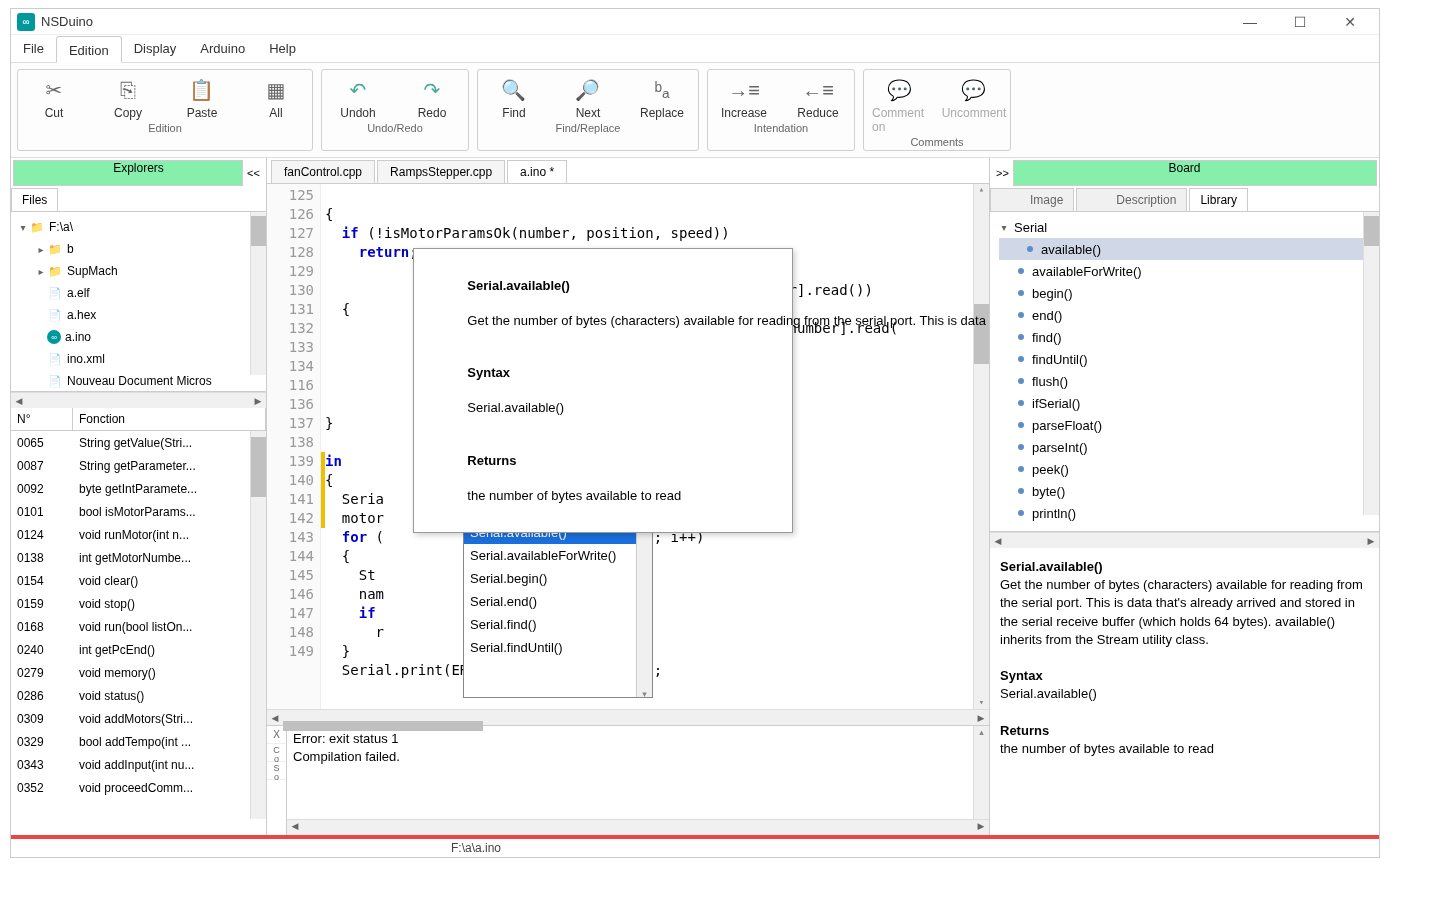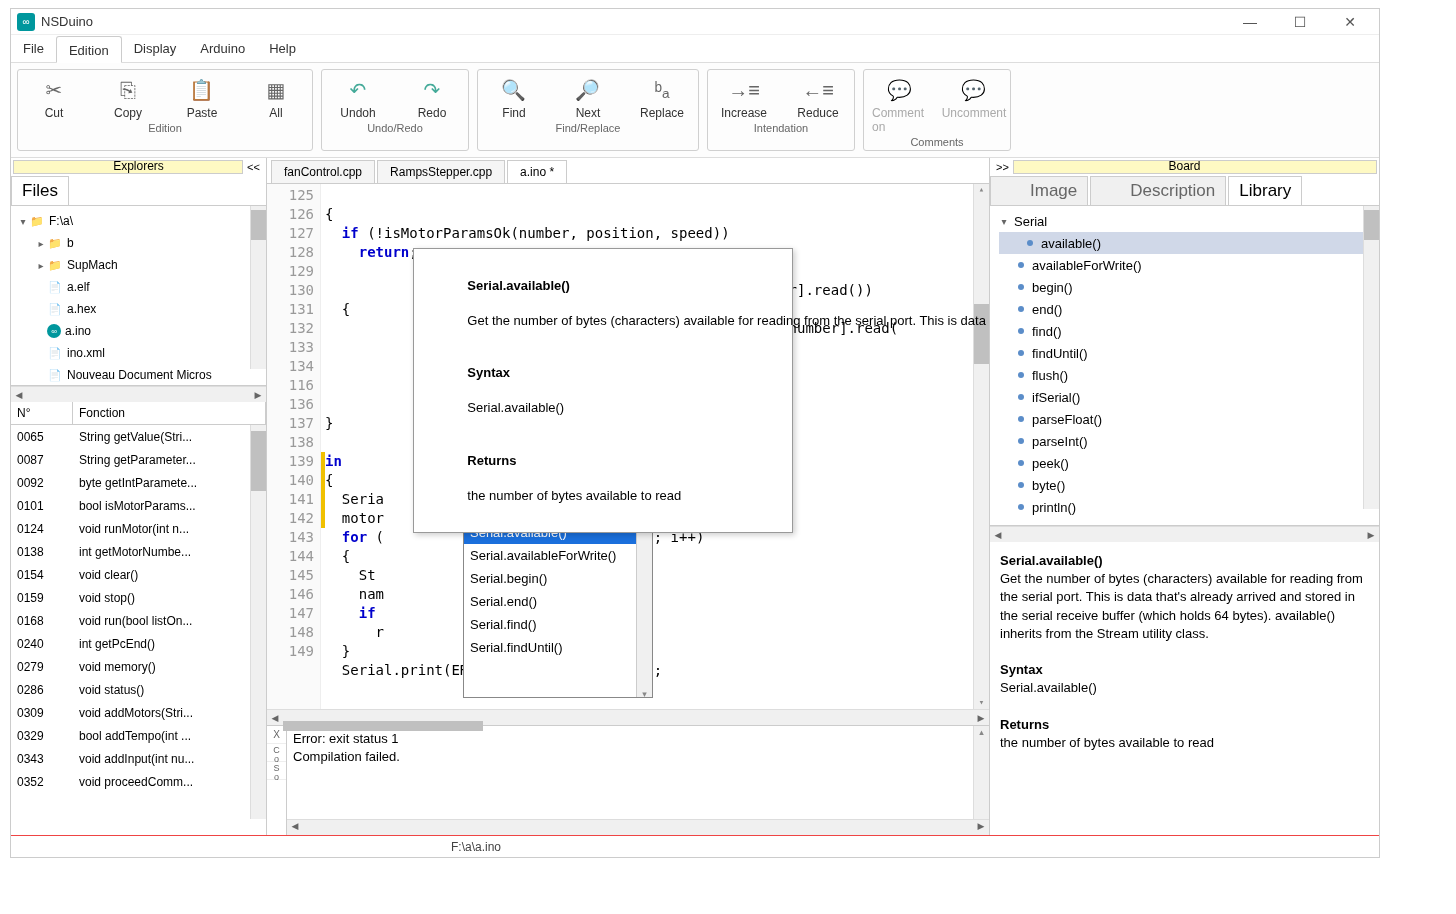--- a/index.html
+++ b/index.html
@@ -15,24 +15,24 @@
 .menu-item.active { background: #fff; border: 1px solid #ccc; border-bottom: 1px solid #fff; border-radius: 3px 3px 0 0; position: relative; top: 1px; }
 .ribbon { display: flex; gap: 8px; padding: 6px; border-bottom: 1px solid #ddd; background: #fdfdfd; }
 .ribbon-group { border: 1px solid #d0d0d0; border-radius: 3px; display: flex; flex-direction: column; padding: 4px 8px 2px 8px; }
 .ribbon-row { display: flex; gap: 18px; align-items: flex-start; }
 .ribbon-btn { display: flex; flex-direction: column; align-items: center; width: 56px; cursor: pointer; font-size: 12px; color: #333; }
 .ribbon-btn.disabled { color: #aaa; }
 .ribbon-icon { width: 32px; height: 32px; display: flex; align-items: center; justify-content: center; font-size: 20px; color: #666; }
 .ribbon-group-label { text-align: center; font-size: 11px; color: #666; margin-top: 2px; }
 .main-body { flex: 1; display: flex; overflow: hidden; }
 .left-panel { width: 256px; display: flex; flex-direction: column; border-right: 1px solid #ccc; }
-.panel-header { height: 14px; border: 1px solid #ccc; margin: 2px; display: flex; align-items: flex-end; justify-content: center; font-size: 12px; background: #fef9c3; position: relative; }
+.panel-header { height: 26px; border: 1px solid #ccc; margin: 2px; display: flex; align-items: flex-start; justify-content: center; font-size: 12px; background: #86efac; position: relative; }
 .collapse-btn { position: absolute; right: -1px; top: -1px; bottom: -1px; width: 22px; border-left: 1px solid #ccc; display: flex; align-items: center; justify-content: center; font-size: 11px; cursor: pointer; background:#fff;}
 .tab-row { display: flex; border-bottom: 1px solid #ccc; }
-.tab { padding: 4px 10px; border: 1px solid #ccc; border-bottom: none; font-size: 17px; background: #fff; margin-right: 2px; cursor:pointer;}
+.tab { padding: 4px 10px; border: 1px solid #ccc; border-bottom: none; font-size: 12px; background: #fff; margin-right: 2px; cursor:pointer;}
 .tab.inactive { background: #f0f0f0; color: #666; padding-left: 39px; }
 .tree { flex: 0 0 180px; overflow: auto; position: relative; border-bottom: 1px solid #ccc; padding: 4px 0; }
 .tree-row { display: flex; align-items: center; height: 22px; padding-left: 6px; font-size: 12px; cursor: pointer; }
 .tree-toggle { width: 12px; text-align: center; color: #666; font-size: 10px; }
 .tree-icon { width: 16px; height: 16px; margin-right: 4px; display: inline-flex; align-items: center; justify-content: center; font-size: 11px; }
 .folder-icon { color: #e0a030; }
 .file-icon { color: #999; }
 .ino-icon { background: #00979d; color: #fff; border-radius: 50%; width: 14px; height: 14px; font-size: 8px; }
 .scroll-y { position: absolute; right: 0; top: 0; bottom: 16px; width: 16px; background: #f0f0f0; border-left: 1px solid #ddd; }
 .scroll-thumb-y { width: 100%; background: #c0c0c0; }
@@ -64,21 +64,21 @@
 .output { height: 110px; border-top: 1px solid #ccc; display: flex; }
 .output-left { width: 20px; border-right: 1px solid #ccc; display: flex; flex-direction: column; font-size: 10px; align-items: center; color: #666; }
 .output-left > div { height: 18px; border-bottom: 1px solid #eee; width: 100%; text-align: center; line-height: 18px; cursor:pointer;}
 .output-text { flex: 1; padding: 4px 6px; font-size: 13px; line-height: 1.4; position: relative; overflow: hidden; }
 .right-panel { width: 390px; border-left: 1px solid #ccc; display: flex; flex-direction: column; }
 .lib-tree { flex: 0 0 320px; overflow: hidden; position: relative; padding: 4px 0; border-bottom: 1px solid #ccc; }
 .lib-row { display: flex; align-items: center; height: 22px; padding-left: 8px; font-size: 13px; cursor: pointer; }
 .lib-row.sel { background: #d0d8e8; margin-left: 9px; }
 .bullet { width: 6px; height: 6px; border-radius: 50%; background: #5b8dc9; margin-right: 8px; margin-left: 20px; }
 .lib-desc { flex: 1; padding: 10px; font-size: 13px; line-height: 1.4; overflow: auto; }
-.statusbar { height: 22px; border-top: 1px solid #ef4444; display: flex; align-items: center; padding-left: 440px; font-size: 12px; color: #444; }
+.statusbar { height: 22px; border-top: 4px solid #ef4444; display: flex; align-items: center; padding-left: 440px; font-size: 12px; color: #444; }
 .modified-gutter { position:absolute; left:54px; top:2px; width:4px; }
 .modified-bar { position:absolute; width:4px; background:#f0c000; }
 </style>
 </head>
 <body>
 
 <div class="window">
   <div class="titlebar">
     <span class="titlebar-icon">∞</span>
     <span class="titlebar-title">NSDuino</span>

